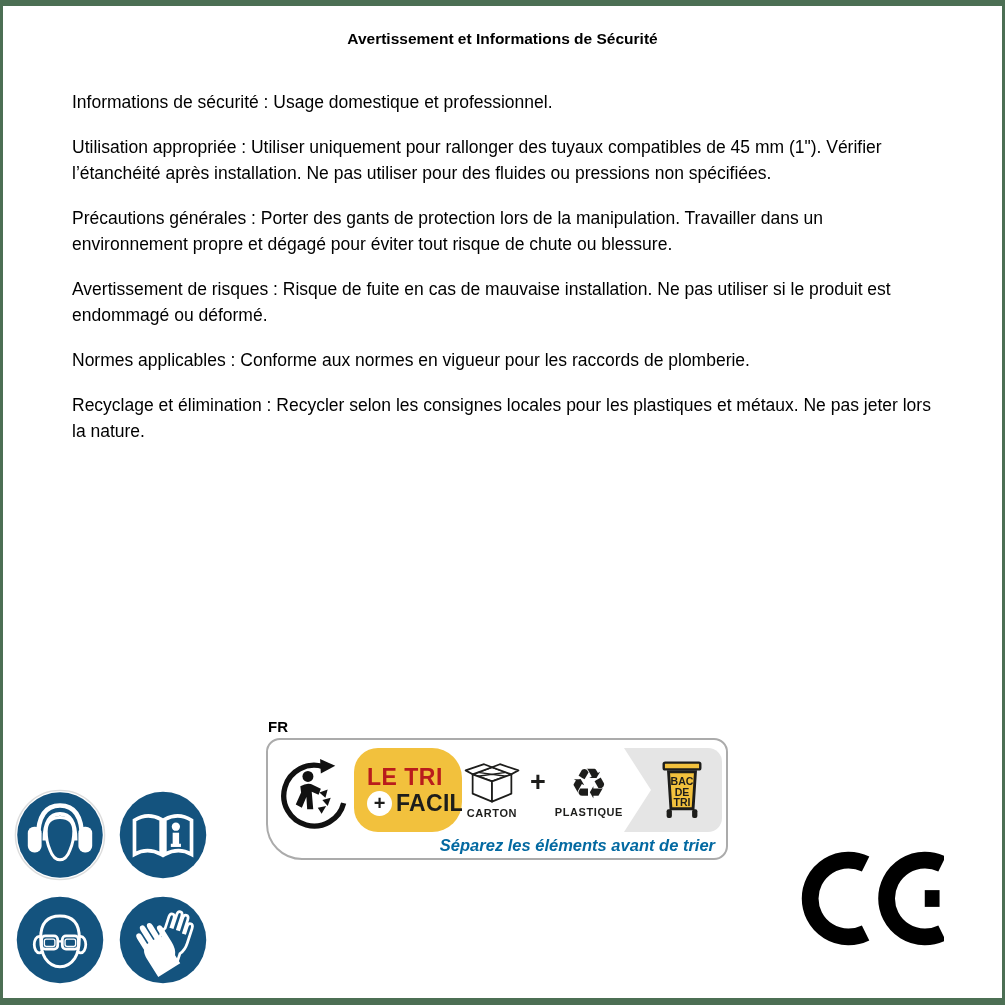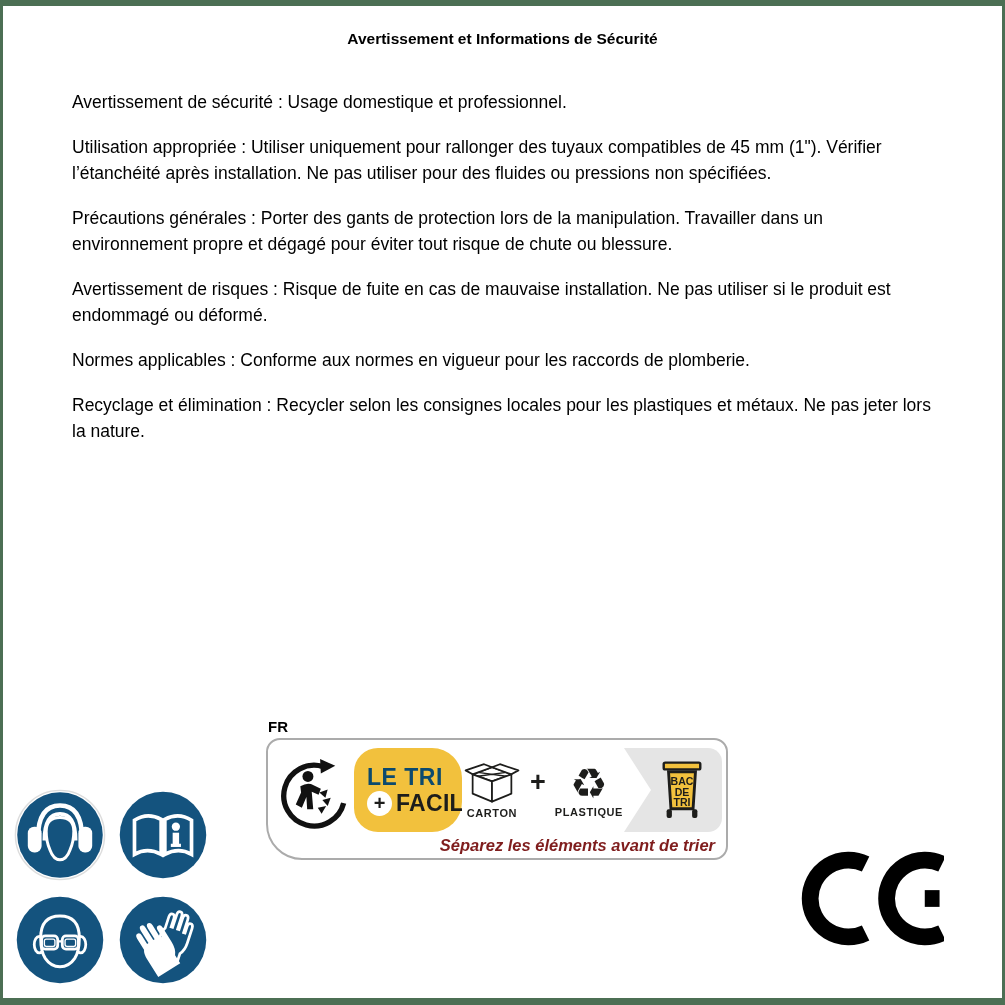--- a/index.html
+++ b/index.html
@@ -18,21 +18,21 @@
   .infotri{
     position:absolute;left:263px;top:732px;width:462px;height:122px;
     background:#fff;border:2px solid #ABABAB;border-radius:14px 14px 14px 36px;box-sizing:border-box;
   }
   .triman{position:absolute;left:8px;top:8px;}
   .banner{position:absolute;left:86px;top:8px;width:368px;height:84px;display:flex;}
   .y-left{
     width:108px;background:#F2C13D;border-radius:24px 30px 30px 24px;
     display:flex;flex-direction:column;justify-content:center;padding-left:13px;box-sizing:border-box;
   }
-  .y-left .l1{font-size:23px;font-weight:800;color:#0c4a6e;letter-spacing:0.5px;line-height:26px;}
+  .y-left .l1{font-size:23px;font-weight:800;color:#b91c1c;letter-spacing:0.5px;line-height:26px;}
   .y-left .l2{display:flex;align-items:center;gap:4px;line-height:27px;}
   .plus-circle{
     width:25px;height:25px;border-radius:50%;background:#fff;color:#1D1D1B;
     display:flex;align-items:center;justify-content:center;font-size:20px;font-weight:800;flex:0 0 auto;
   }
   .y-left .fac{font-size:23px;font-weight:800;color:#1D1D1B;letter-spacing:0.3px;}
   .mid{flex:1;background:#fff;display:flex;align-items:center;justify-content:center;gap:9px;}
   .material{display:flex;flex-direction:column;align-items:center;gap:1px;}
   .material .lbl{font-size:11px;font-weight:bold;letter-spacing:0.6px;color:#1D1D1B;}
   .mid-plus{font-size:27px;font-weight:800;color:#1D1D1B;margin-top:-16px;}
@@ -41,41 +41,41 @@
     width:98px;background:#e5e5e5;border-radius:0 14px 14px 0;position:relative;
     display:flex;align-items:center;justify-content:center;
   }
   .y-right::before{
     content:"";position:absolute;left:0;top:0;width:0;height:0;
     border-top:42px solid transparent;border-bottom:42px solid transparent;border-left:27px solid #fff;
   }
   .y-right svg{margin-left:18px;}
   .caption{
     position:absolute;right:11px;bottom:3px;font-size:16.5px;font-style:italic;
-    font-weight:bold;color:#7f1d1d;
+    font-weight:bold;color:#0369a1;
   }
 
   
   .icons{position:absolute;left:11px;top:783px;display:grid;grid-template-columns:92px 92px;grid-auto-rows:92px;gap:13px 11px;}
 
   
   .contact{position:absolute;left:225px;top:870px;width:555px;text-align:center;font-weight:bold;font-size:16.5px;line-height:21px;}
 
   
   .ce{position:absolute;left:797px;top:845px;}
 </style>
 </head>
 <body>
 
 <div class="page">
 
   <h1 class="doc-title">Avertissement et Informations de Sécurité</h1>
 
   <div class="content">
-    <p>Avertissement de sécurité : Usage domestique et professionnel.</p>
+    <p>Informations de sécurité : Usage domestique et professionnel.</p>
     <p>Utilisation appropriée : Utiliser uniquement pour rallonger des tuyaux compatibles de 45 mm (1"). Vérifier l’étanchéité après installation. Ne pas utiliser pour des fluides ou pressions non spécifiées.</p>
     <p>Précautions générales : Porter des gants de protection lors de la manipulation. Travailler dans un environnement propre et dégagé pour éviter tout risque de chute ou blessure.</p>
     <p>Avertissement de risques : Risque de fuite en cas de mauvaise installation. Ne pas utiliser si le produit est endommagé ou déformé.</p>
     <p>Normes applicables : Conforme aux normes en vigueur pour les raccords de plomberie.</p>
     <p class="last">Recyclage et élimination : Recycler selon les consignes locales pour les plastiques et métaux. Ne pas jeter lors la nature.</p>
   </div>
 
   <div class="icons">
 
     <svg width="92" height="92" viewBox="0 0 100 100">

